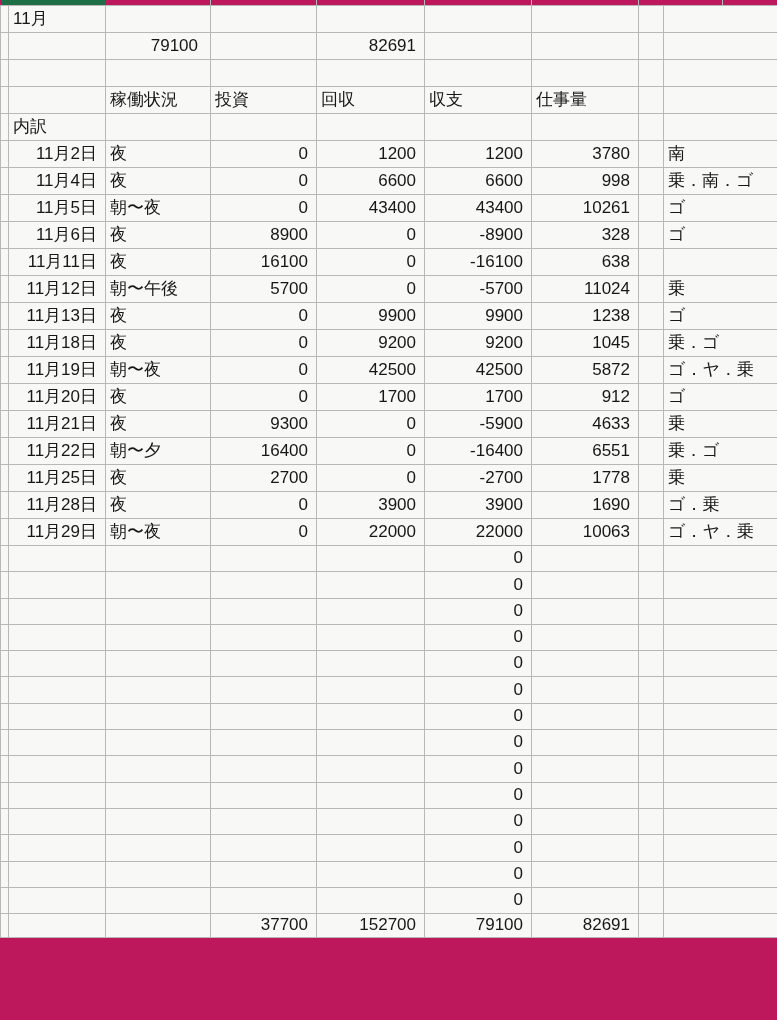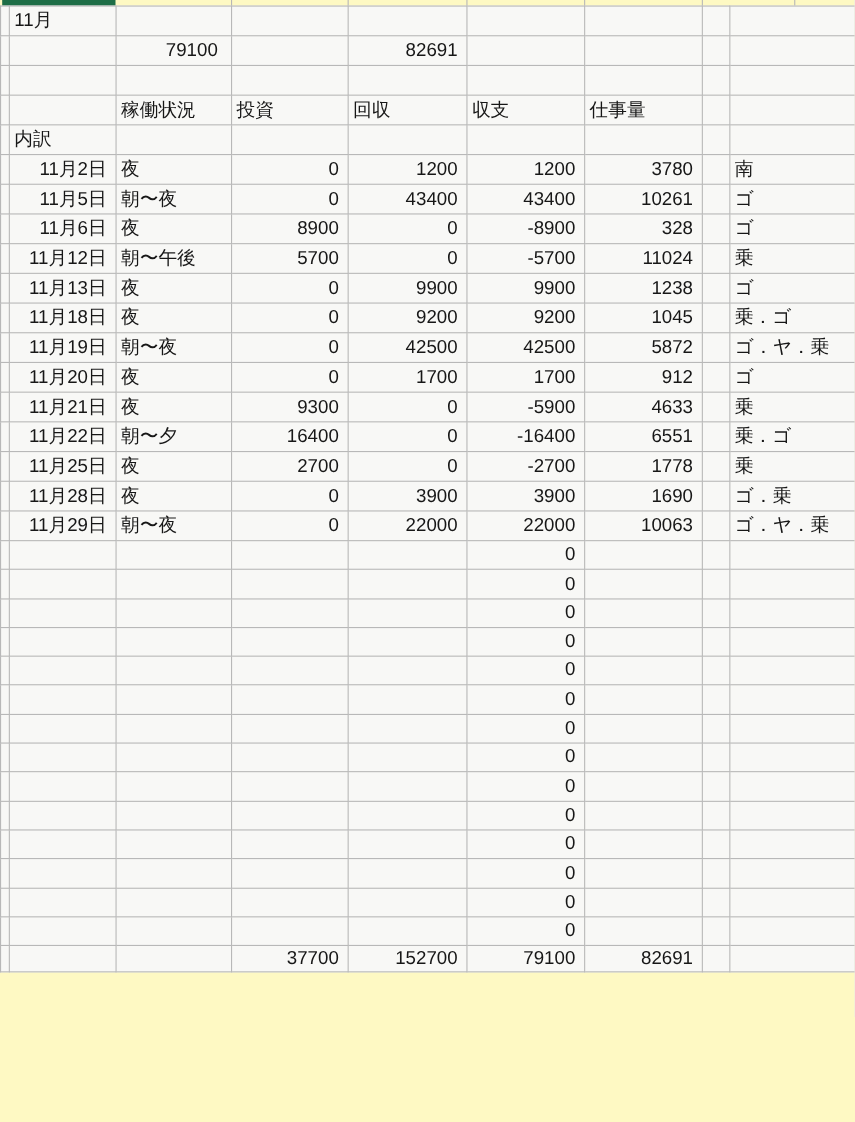--- a/index.html
+++ b/index.html
@@ -1,18 +1,18 @@
 <!DOCTYPE html>
 <html><head>
 <meta charset="utf-8">
 <style>
   html,body { margin:0; padding:0; background:#e9e9e7; }
   .sheet {
     position:relative; width:777px; height:1020px;
-    background:#fef9c3; overflow:hidden;
+    background:#be185d; overflow:hidden;
     font-family:"Liberation Sans","DejaVu Sans",sans-serif;
     color:#171717;
   }
   .selbar { position:absolute; left:2px; top:0; width:103px; height:6px; background:#1e6e46; }
   .tick { position:absolute; top:0; width:1px; height:6px; background:#b7b7b7; }
   table.grid {
     position:absolute; left:0; top:5px; width:777px;
     border-collapse:collapse; table-layout:fixed;
     background:#f7f7f5;
   }
@@ -120,39 +120,61 @@
           <td class="L">夜</td>
           <td class="R">0</td>
           <td class="R">1200</td>
           <td class="R">1200</td>
           <td class="R">3780</td>
           <td></td>
           <td class="L">南</td>
         </tr>
         <tr class="std">
           <td class="c0"></td>
+          <td class="R">11月4日</td>
+          <td class="L">夜</td>
+          <td class="R">0</td>
+          <td class="R">6600</td>
+          <td class="R">6600</td>
+          <td class="R">998</td>
+          <td></td>
+          <td class="L">乗．南．ゴ</td>
+        </tr>
+        <tr class="std">
+          <td class="c0"></td>
           <td class="R">11月5日</td>
           <td class="L">朝〜夜</td>
           <td class="R">0</td>
           <td class="R">43400</td>
           <td class="R">43400</td>
           <td class="R">10261</td>
           <td></td>
           <td class="L">ゴ</td>
         </tr>
         <tr class="std">
           <td class="c0"></td>
           <td class="R">11月6日</td>
           <td class="L">夜</td>
           <td class="R">8900</td>
           <td class="R">0</td>
           <td class="R">-8900</td>
           <td class="R">328</td>
           <td></td>
           <td class="L">ゴ</td>
+        </tr>
+        <tr class="std">
+          <td class="c0"></td>
+          <td class="R">11月11日</td>
+          <td class="L">夜</td>
+          <td class="R">16100</td>
+          <td class="R">0</td>
+          <td class="R">-16100</td>
+          <td class="R">638</td>
+          <td></td>
+          <td class="L"></td>
         </tr>
         <tr class="std">
           <td class="c0"></td>
           <td class="R">11月12日</td>
           <td class="L">朝〜午後</td>
           <td class="R">5700</td>
           <td class="R">0</td>
           <td class="R">-5700</td>
           <td class="R">11024</td>
           <td></td>

